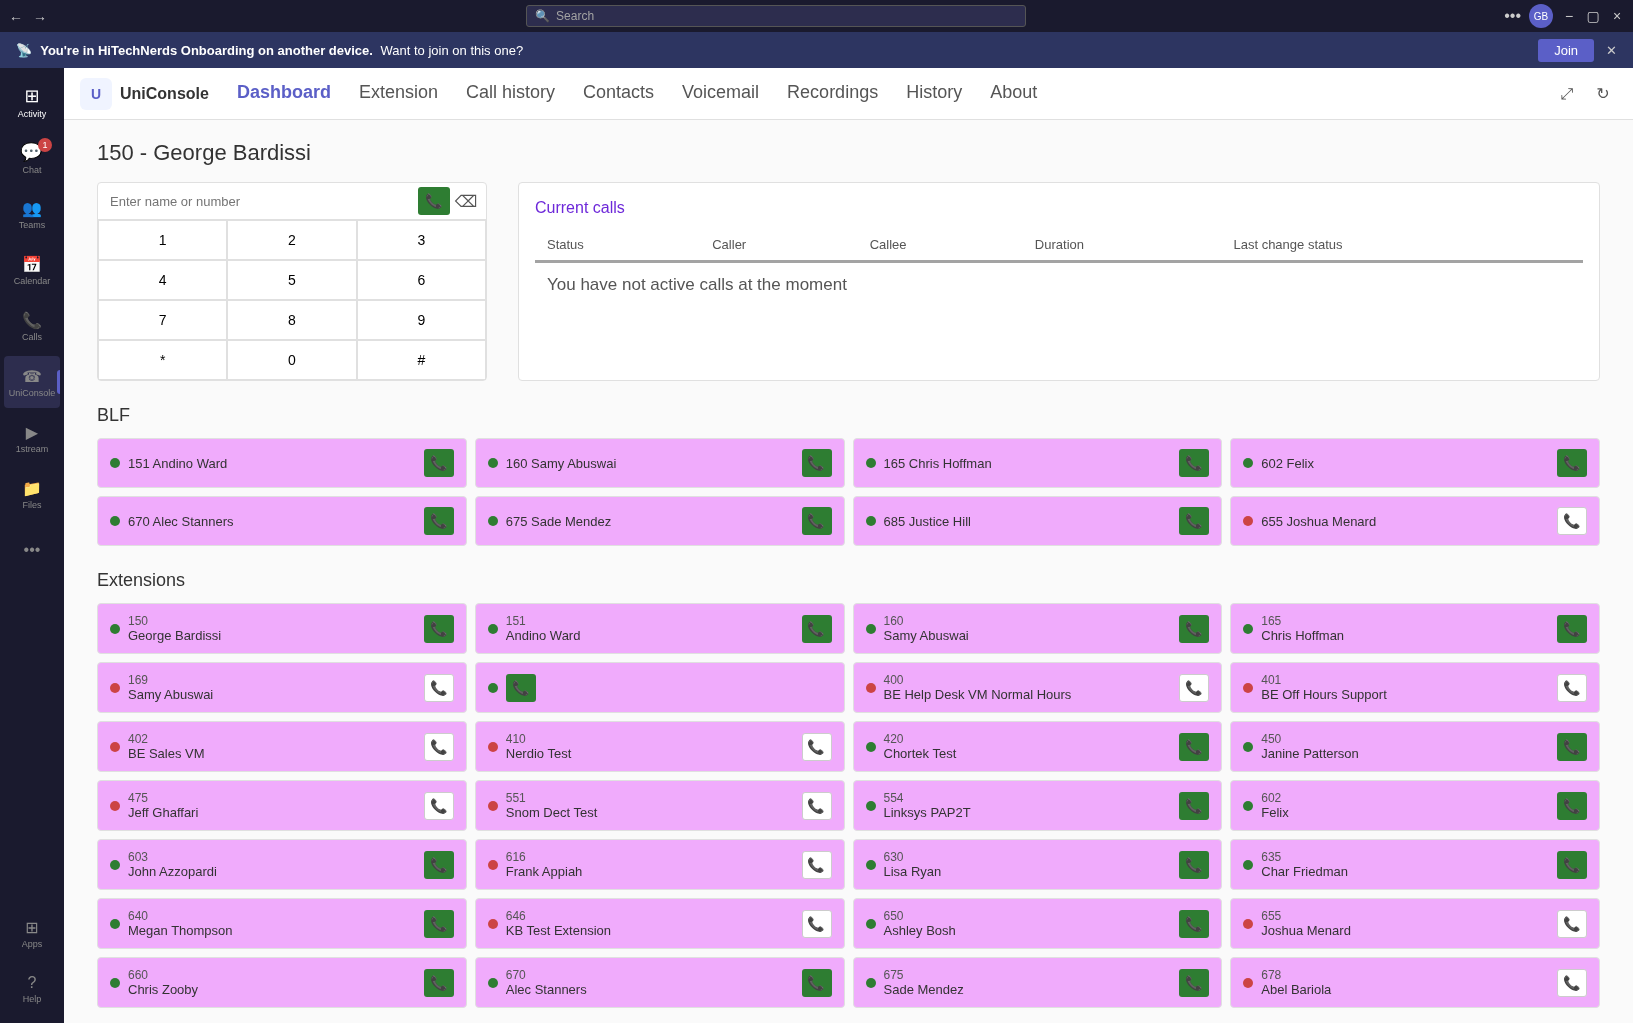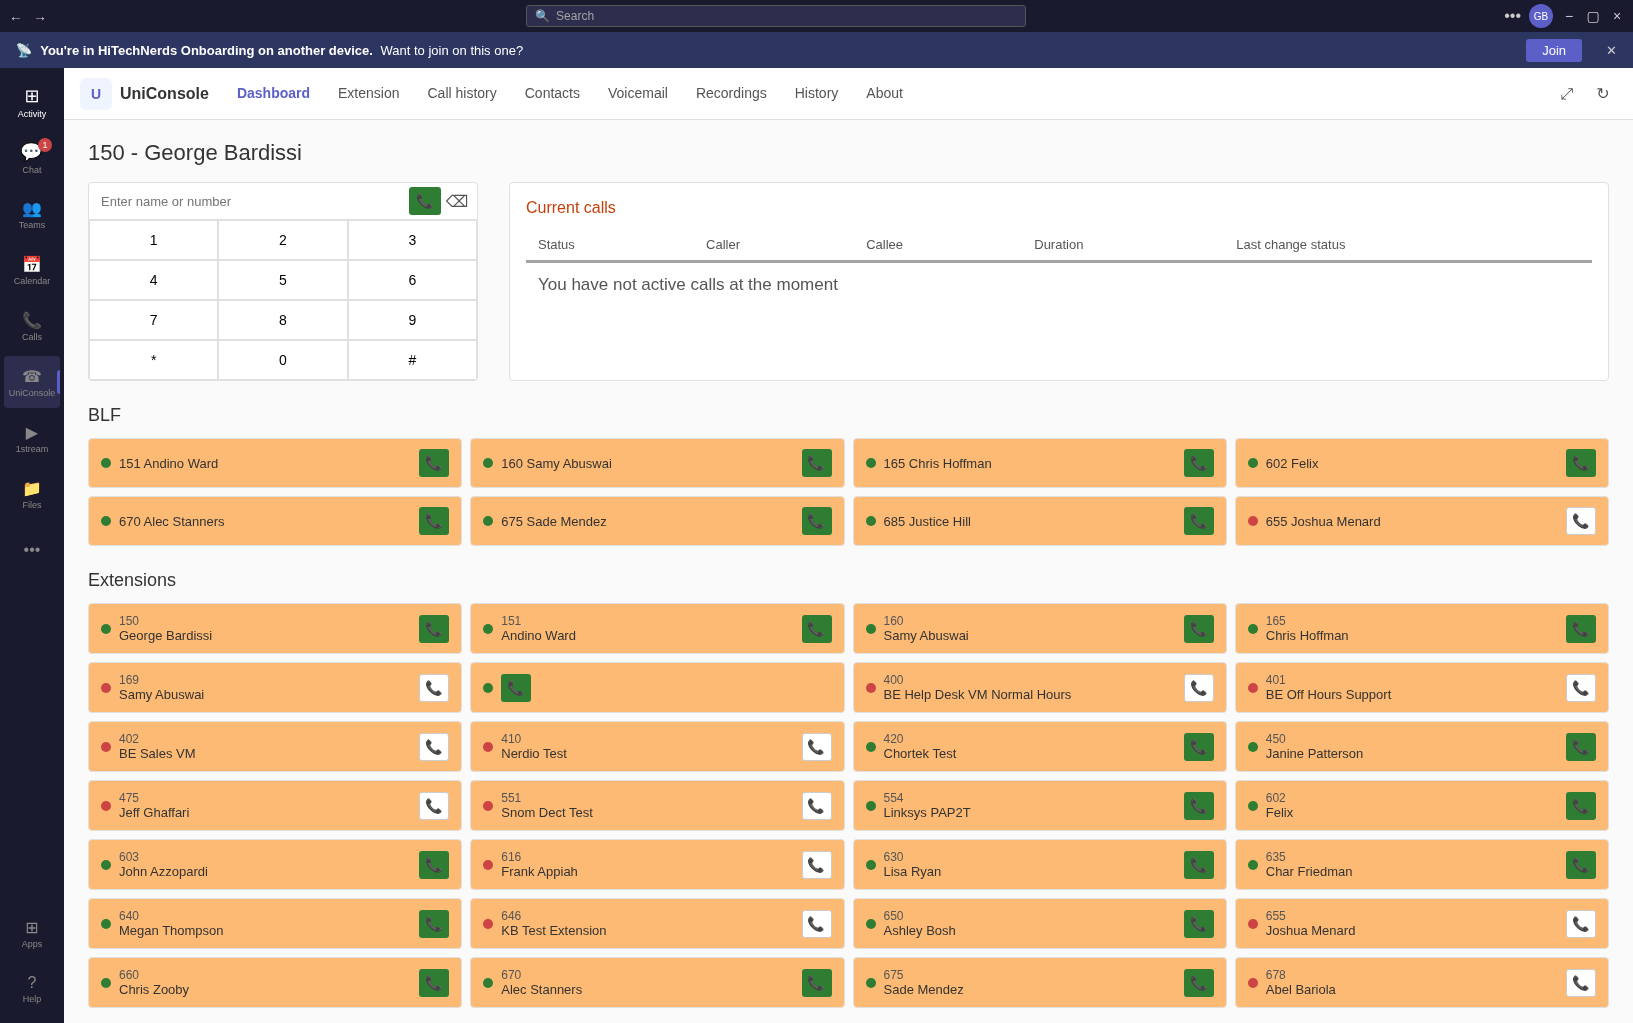--- a/index.html
+++ b/index.html
@@ -47,21 +47,21 @@
     .join-banner-text { display: flex; align-items: center; gap: 8px; }
     .join-btn {
       background: #5b5fc7;
       color: white;
       border: none;
       padding: 4px 16px;
       border-radius: 3px;
       cursor: pointer;
       font-size: 13px;
     }
-    .join-banner-right { display: flex; align-items: center; gap: 24px; }
+    .join-banner-right { display: flex; align-items: center; gap: 12px; }
 
     
     .app-container { display: flex; height: calc(1023px - 32px - 36px); }
 
     
     .sidebar {
       width: 64px;
       background: #1a1a2e;
       display: flex;
       flex-direction: column;
@@ -124,32 +124,32 @@
       background: white;
     }
     .app-logo { display: flex; align-items: center; gap: 8px; }
     .logo-icon { width: 32px; height: 32px; background: #f0f4ff; border-radius: 6px; display: flex; align-items: center; justify-content: center; }
     .app-name { font-size: 16px; font-weight: 600; color: #333; }
     .nav-tabs { display: flex; align-items: center; gap: 4px; }
     .nav-tab {
       padding: 8px 12px;
       cursor: pointer;
       color: #555;
-      font-size: 14px;
+      font-size: 18px;
       border-bottom: 2px solid transparent;
       height: 56px;
       display: flex;
       align-items: center;
     }
     .nav-tab.active { color: #5b5fc7; border-bottom: 2px solid #5b5fc7; font-weight: 600; }
     .header-right { margin-left: auto; display: flex; align-items: center; gap: 8px; }
     .icon-btn { width: 28px; height: 28px; border: none; background: none; cursor: pointer; color: #555; font-size: 16px; display: flex; align-items: center; justify-content: center; }
 
     
-    .main-content { flex: 1; overflow-y: auto; padding: 20px 24px; background: #fafafa; }
+    .main-content { flex: 1; overflow-y: auto; padding: 20px 33px; background: #fafafa; }
 
     
     .page-title { font-size: 22px; font-weight: 400; color: #333; margin-bottom: 16px; }
 
     
     .top-section { display: flex; gap: 31px; margin-bottom: 24px; }
 
     
     .dialer {
       width: 390px;
@@ -210,21 +210,21 @@
     }
 
     
     .current-calls {
       flex: 1;
       background: white;
       border: 1px solid #e0e0e0;
       border-radius: 4px;
       padding: 16px;
     }
-    .current-calls-title { font-size: 16px; color: #c2410c; margin-bottom: 12px; }
+    .current-calls-title { font-size: 16px; color: #6d28d9; margin-bottom: 12px; }
     .calls-table { width: 100%; border-collapse: collapse; }
     .calls-table th {
       text-align: left;
       color: #555;
       font-weight: 500;
       font-size: 13px;
       padding: 8px 12px;
       border-bottom: 3px solid #a3a3a3;
     }
     .calls-table td { padding: 12px; color: #555; font-size: 17px; }
@@ -234,21 +234,21 @@
     .section-title { font-size: 18px; font-weight: 500; color: #333; margin-bottom: 12px; }
 
     
     .blf-grid {
       display: grid;
       grid-template-columns: repeat(4, 1fr);
       gap: 8px;
       margin-bottom: 24px;
     }
     .ext-card {
-      background: #fdba74;
+      background: #f0abfc;
       border: 1px solid #e0e0e0;
       border-radius: 4px;
       padding: 10px 12px;
       display: flex;
       align-items: center;
       gap: 8px;
     }
     .status-dot { width: 10px; height: 10px; border-radius: 50%; flex-shrink: 0; }
     .status-dot.green { background: #2e7d32; }
     .status-dot.red { background: #cc4444; }

